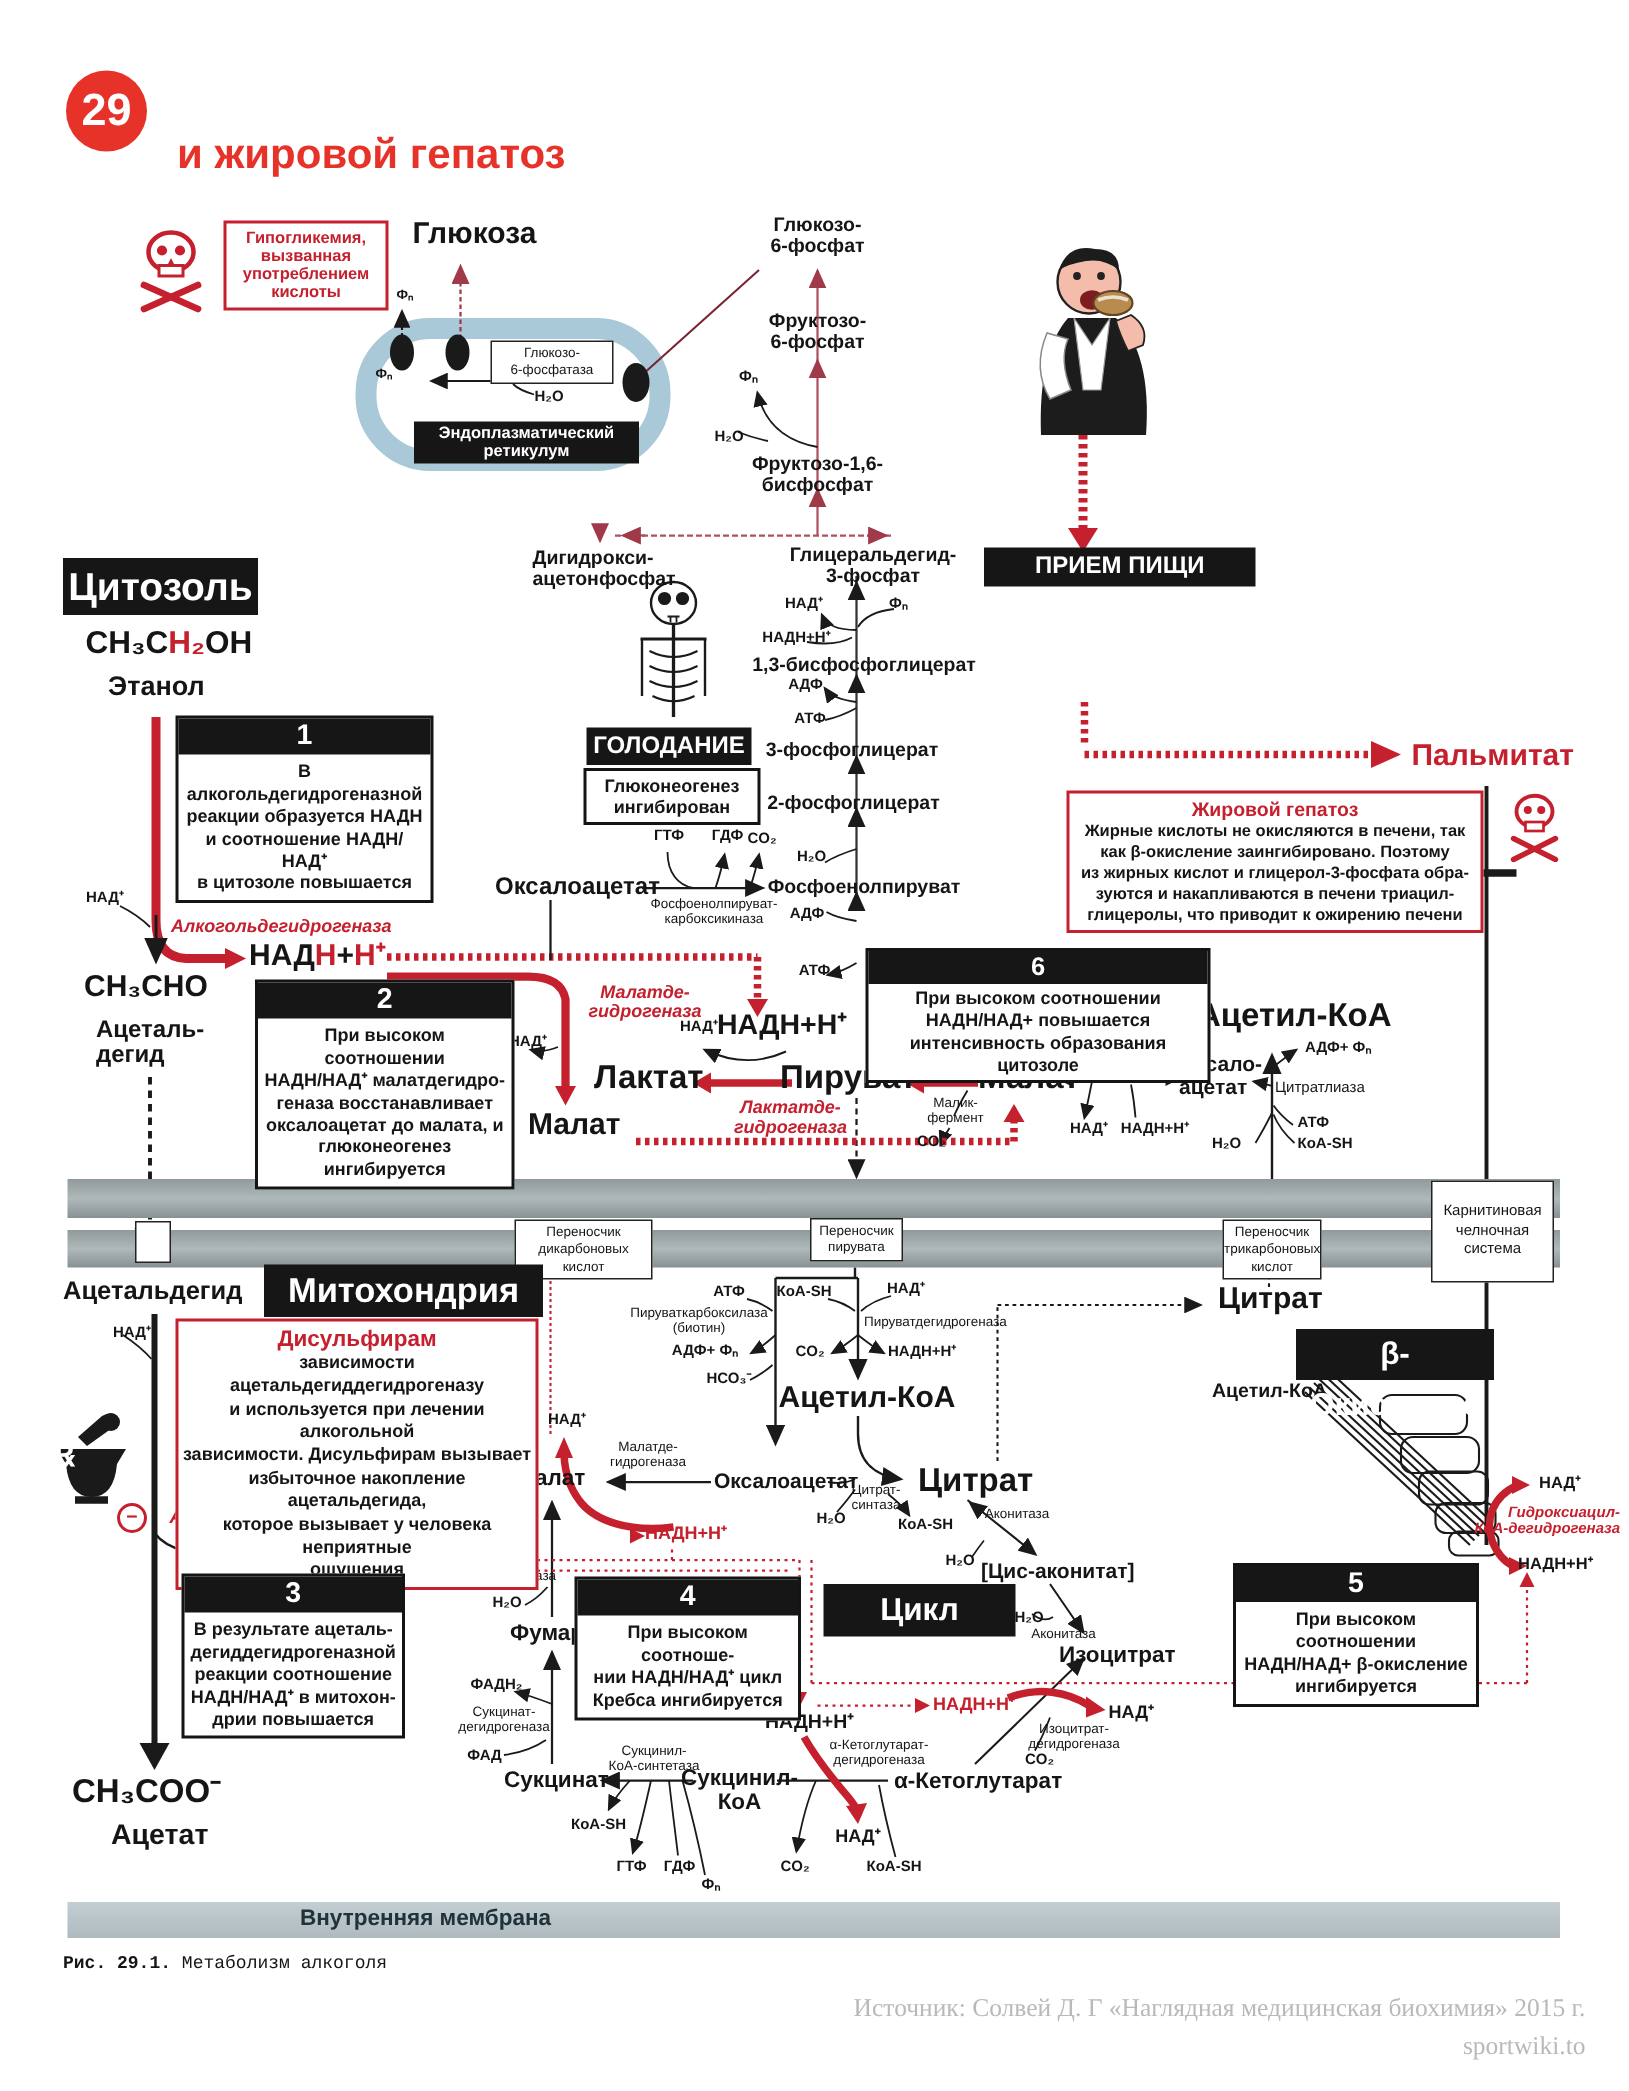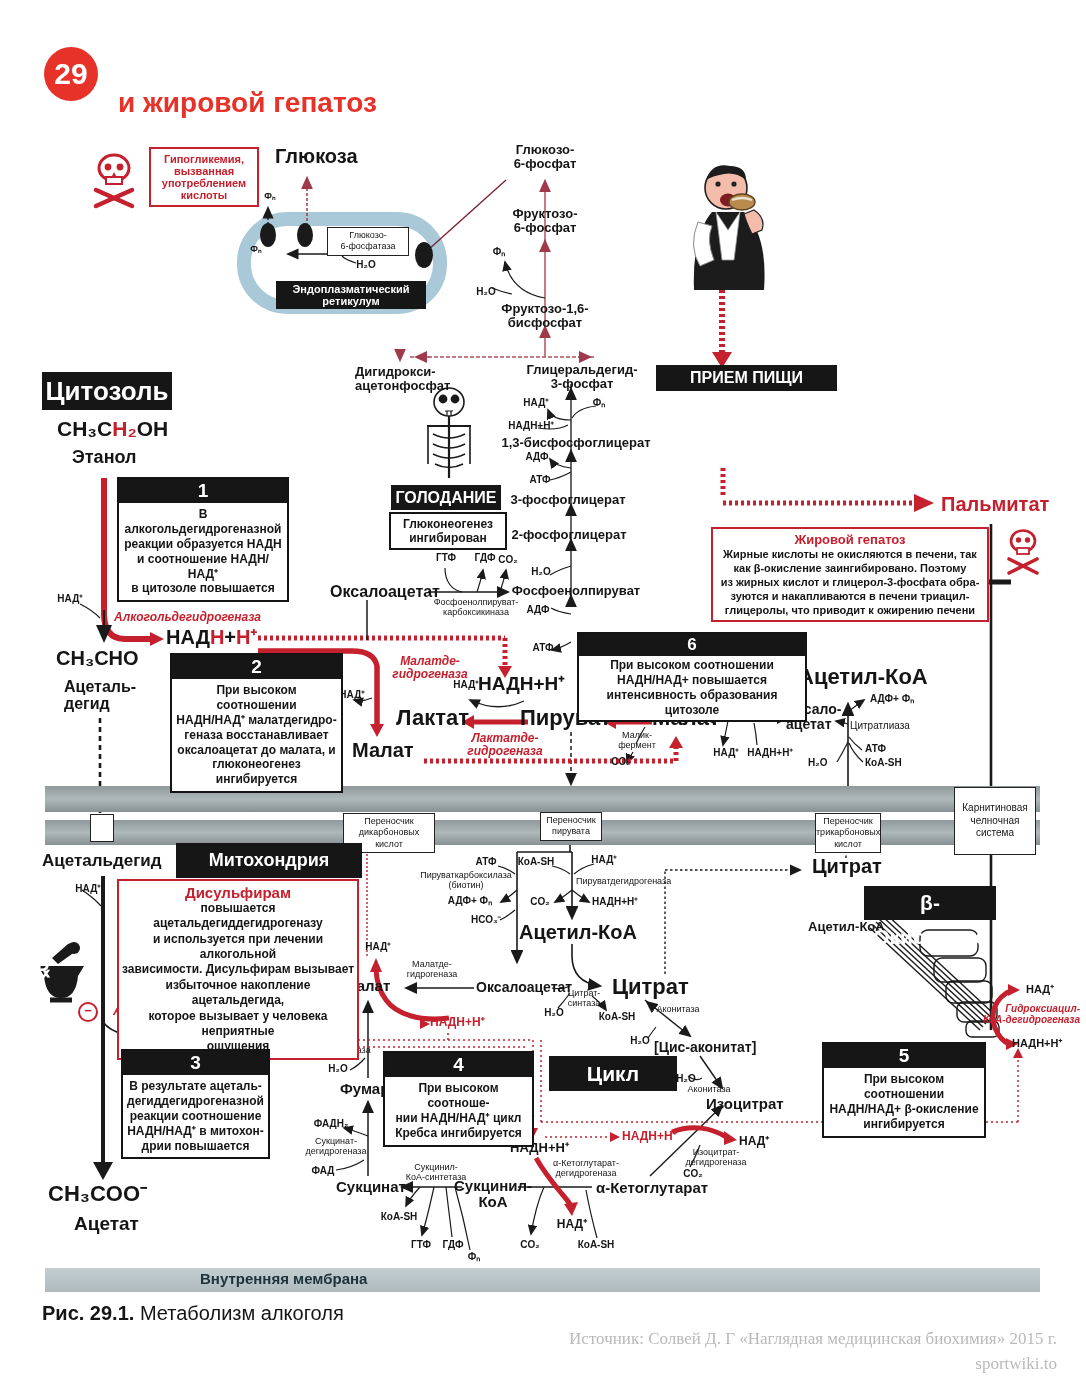--- a/index.html
+++ b/index.html
@@ -8,21 +8,21 @@
   svg{position:absolute;left:0;top:0;}
   .L{position:absolute;white-space:nowrap;line-height:1.08;z-index:5;}
   .c{transform:translateX(-50%);text-align:center;}
   .r{transform:translateX(-100%);text-align:right;}
   .b{font-weight:bold;}
   .red{color:#c5202e;}
   .enzr{color:#c5202e;font-weight:bold;font-style:italic;}
   .f9{font-size:9px}.f10{font-size:10px}.f11{font-size:11px}.f12{font-size:12px}
   .f13{font-size:13px}.f14{font-size:14px}.f15{font-size:15px}.f16{font-size:16px}
   .f17{font-size:17px}.f18{font-size:18px}.f19{font-size:19px}.f20{font-size:20px}
-  .f21{font-size:21px}.f22{font-size:22px}.f25{font-size:18px}.f26{font-size:26px}
+  .f21{font-size:21px}.f22{font-size:22px}.f25{font-size:23px}.f26{font-size:26px}
   .bb{position:absolute;background:#161616;color:#fff;font-weight:bold;text-align:center;z-index:6;}
   .nbox{position:absolute;background:#fff;border:2px solid #141414;z-index:6;}
   .nhead{background:#161616;color:#fff;font-weight:bold;text-align:center;font-size:19px;height:24px;line-height:24px;}
   .nbody{font-weight:bold;text-align:center;padding:4px 3px;}
   .nbody div{line-height:1.24;}
   .rbox{position:absolute;background:#fff;border:2px solid #c5202e;text-align:center;z-index:6;}
   .rbox .tt{color:#c5202e;font-weight:bold;}
   .rbox .bl{font-weight:bold;line-height:1.28;}
   .mem{position:absolute;left:45px;width:995px;background:linear-gradient(#90999b,#b0b9b9 50%,#879093);z-index:1;}
   .wlab{position:absolute;background:#fff;border:1.5px solid #222;text-align:center;z-index:4;line-height:1.25;}
@@ -393,21 +393,21 @@
         <div>глюконеогенез ингибируется</div>
       </div>
   </div>
   <div class="L enzr f12 c" style="left:430px;top:655px">
       <div>Малатде-</div>
       <div>гидрогеназа</div>
     </div>
   <div class="L b f10 c" style="left:352px;top:690px">НАД⁺</div>
   <div class="L b f20" style="left:352px;top:740px">Малат</div>
   <div class="L b f22" style="left:396px;top:706px">Лактат</div>
-  <div class="L enzr f12 c" style="left:505px;top:732px">
+  <div class="L enzr f12 c" style="left:527px;top:732px">
       <div>Лактатде-</div>
       <div>гидрогеназа</div>
     </div>
   <div class="L b f22" style="left:520px;top:706px">Пируват</div>
   <div class="L b f10 c" style="left:466px;top:680px">НАД⁺</div>
   <div class="L b f19" style="left:478px;top:674px">НАДН+Н⁺</div>
   <div class="L f9 c" style="left:637px;top:731px">
       <div>Малик-</div>
       <div>фермент</div>
     </div>
@@ -455,21 +455,21 @@
       <div>Карнитиновая</div>
       <div>челночная</div>
       <div>система</div>
     </div>
   <div class="wlab" style="left:90px;top:814px;width:22px;height:26px"></div>
 
   <div class="L b f17" style="left:42px;top:852px">Ацетальдегид</div>
   <div class="bb f25" style="left:176px;top:843px;width:186px;height:35px;line-height:35px">Митохондрия</div>
   <div class="rbox" style="left:117px;top:879px;width:238px;padding:3px 0">
     <div class="tt f15">Дисульфирам</div>
-    <div class="bl f12">повышается ацетальдегиддегидрогеназу</div>
+    <div class="bl f12">зависимости ацетальдегиддегидрогеназу</div>
       <div class="bl f12">и используется при лечении алкогольной</div>
     <div class="bl f12">зависимости. Дисульфирам вызывает</div>
       <div class="bl f12">избыточное накопление ацетальдегида,</div>
     <div class="bl f12">которое вызывает у человека неприятные</div>
       <div class="bl f12">ощущения</div>
   </div>
   <svg width="66" height="66" style="left:28px;top:940px" viewBox="0 0 66 66">
     <path d="M10,26 h46 l-6,10 q-2,22 -17,22 q-15,0 -17,-22 z" fill="#1a1a1a"></path>
     <path d="M40,4 q8,-4 10,2 q2,5 -6,8 L30,24 l-6,-6 z" fill="#1a1a1a"></path>
     <circle cx="46" cy="8" r="6" fill="#1a1a1a"></circle>
@@ -588,19 +588,19 @@
   <div class="nbox" style="left:822px;top:1042px;width:160px">
     <div class="nhead">5</div>
     <div class="nbody f12">
         <div>При высоком соотношении</div>
         <div>НАДН/НАД+ β-окисление</div>
         <div>ингибируется</div>
       </div>
   </div>
 
   <div class="L b f15" style="left:200px;top:1271px;color:#20323a;z-index:6">Внутренняя мембрана</div>
-  <div class="L" style="left:42px;top:1303px;font-family:Liberation Sans, sans-serif;font-size:20px">
+  <div class="L" style="left:42px;top:1303px;font-family:Liberation Mono, monospace;font-size:12px">
     <span class="b">Рис. 29.1.</span> <span>Метаболизм алкоголя</span>
   </div>
   <div class="L r" style="left:1057px;top:1330px;font-family:'Liberation Serif',serif;font-size:17px;color:#b9b9b9">Источник: Солвей Д. Г «Наглядная медицинская биохимия» 2015 г.</div>
   <div class="L r" style="left:1057px;top:1355px;font-family:'Liberation Serif',serif;font-size:17px;color:#b9b9b9">sportwiki.to</div>
 
 </div>
 
 </body></html>

